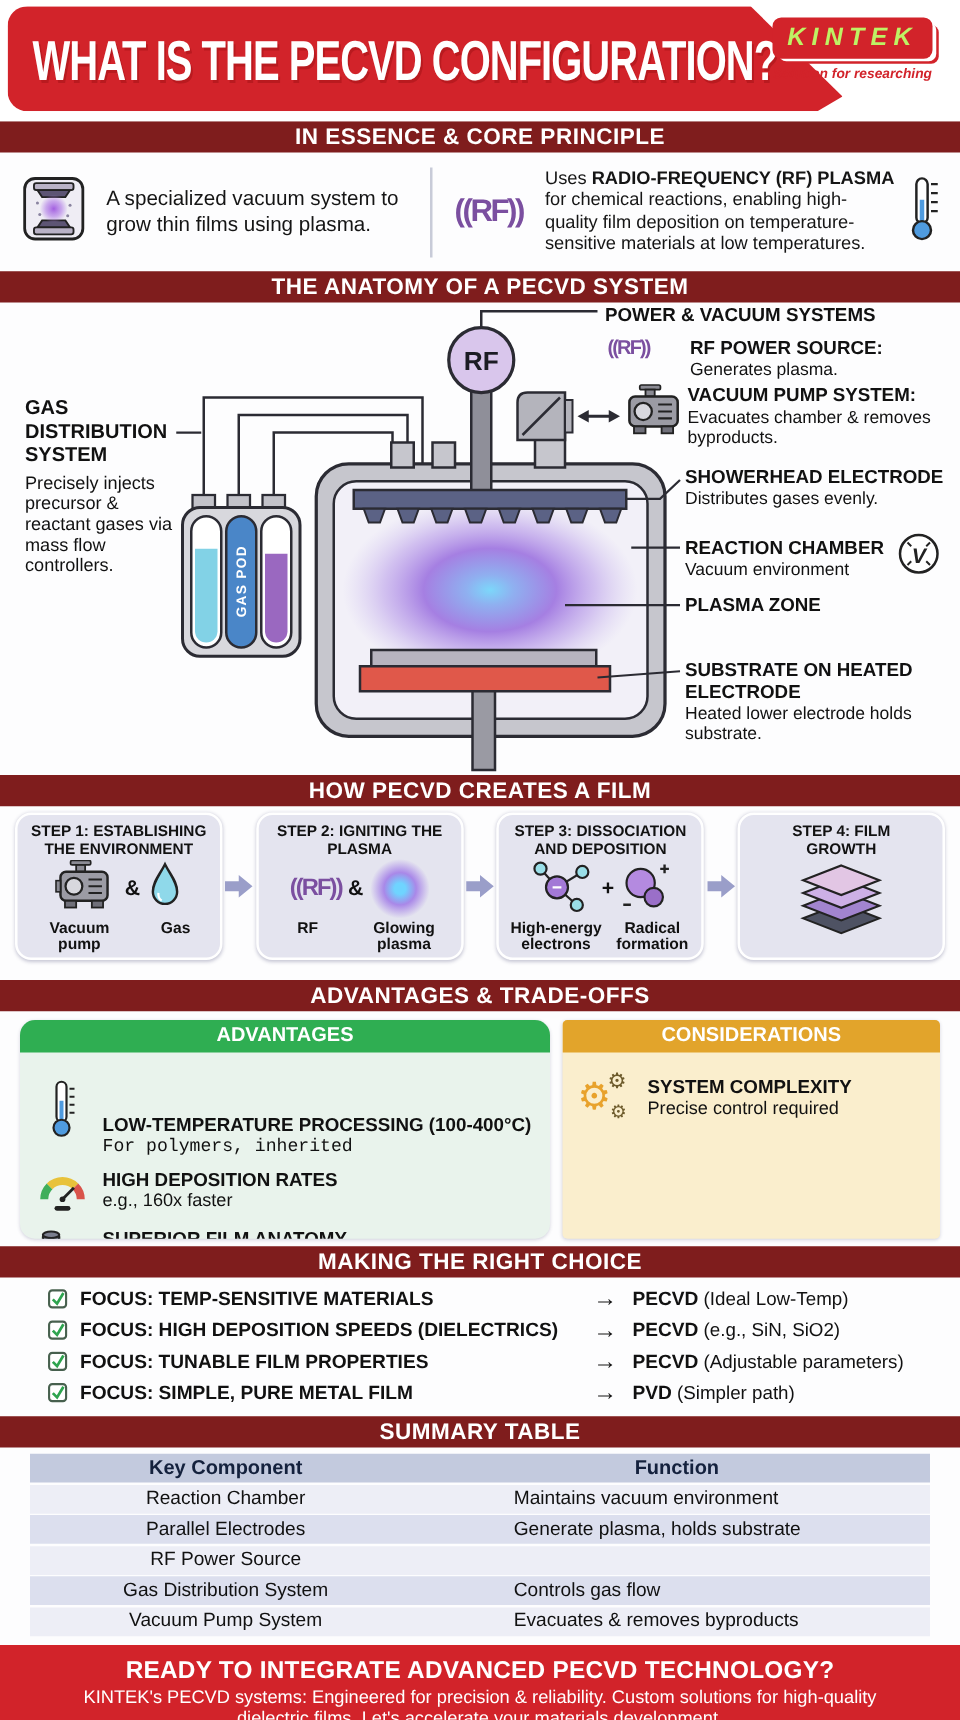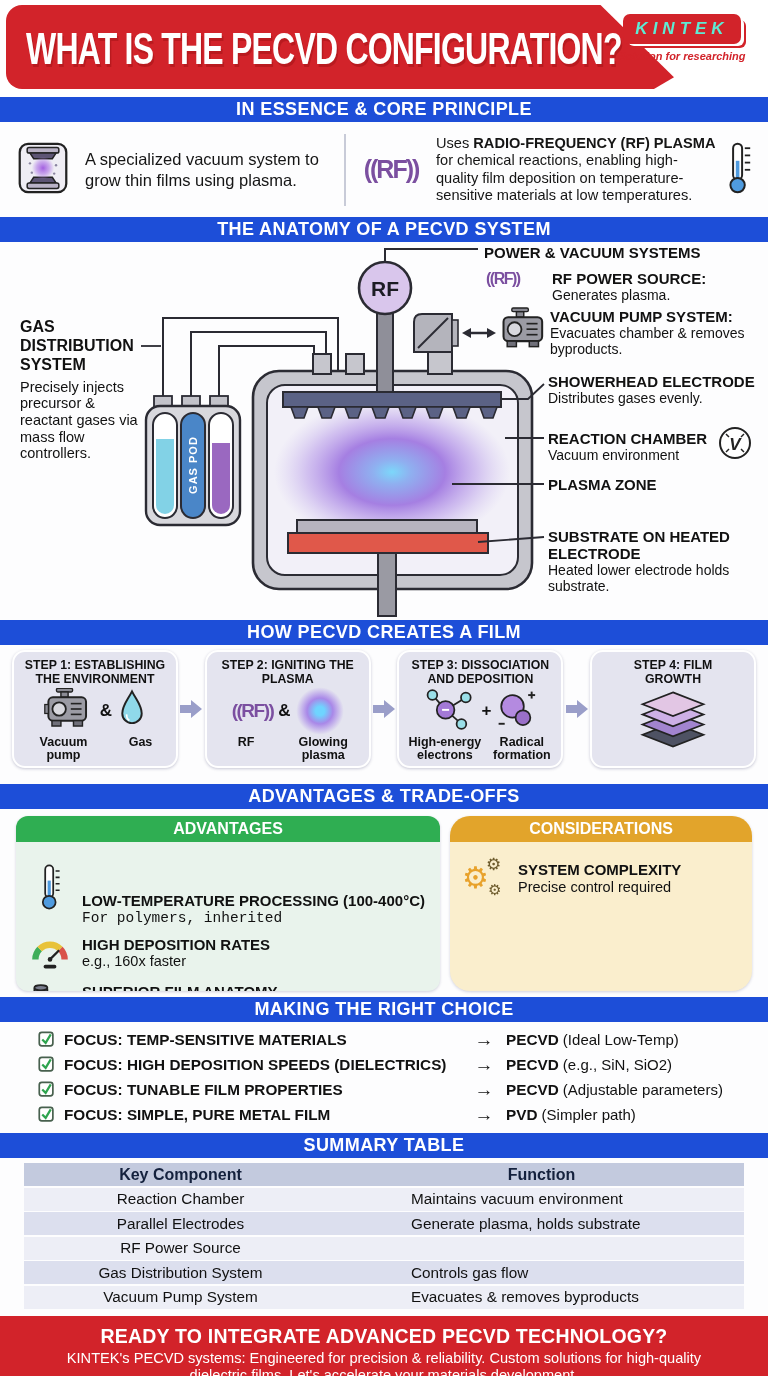--- a/index.html
+++ b/index.html
@@ -9,25 +9,25 @@
   
   .header { position: relative; height: 97px; background: #fff; }
   .header-red { position: absolute; top: 5px; left: 6px; width: 668px; height: 84px; background: #d2232a;
     border-radius: 16px 4px 4px 16px; clip-path: polygon(0 0, 89% 0, 100% 86%, 97% 100%, 0 100%); }
   .header-title { position: absolute; left: 26px; top: 26px; font-size: 41px; font-weight: bold; color: #fff;
     letter-spacing: -1px; white-space: nowrap; transform: scale(0.78, 1.1); transform-origin: left center;
     text-shadow: 2px 2px 0 rgba(110,0,0,.25); }
   .logo-wrap { position: absolute; right: 12px; top: 14px; width: 148px; text-align: center; }
   .logo-box { display: inline-block; background: #d2232a; border-radius: 7px; padding: 5px 12px;
     box-shadow: 4px 3px 0 -1px #fff, 6px 5px 0 -1px #d2232a; }
-  .logo-text { color: #5eead4; font-weight: bold; font-style: italic; font-size: 17px; letter-spacing: 5px; }
+  .logo-text { color: #bef264; font-weight: bold; font-style: italic; font-size: 20px; letter-spacing: 5px; }
   .logo-tagline { margin-top: 6px; color: #d2232a; font-weight: bold; font-style: italic; font-size: 11px; }
 
   
-  .banner { height: 25px; background: #1d4ed8; color: #fff; display: flex; align-items: center; justify-content: center;
+  .banner { height: 25px; background: #7f1d1d; color: #fff; display: flex; align-items: center; justify-content: center;
     font-weight: bold; font-size: 18px; letter-spacing: .4px; }
 
   
   .essence { height: 95px; display: flex; align-items: center; padding: 0 16px; }
   .ess-left { display: flex; align-items: center; gap: 15px; width: 320px; }
   .ess-left-text { width: 238px; font-size: 16.5px; color: #151515; line-height: 1.22; }
   .divider { width: 2px; height: 72px; background: #c8cbd8; margin: 0 8px; }
   .ess-right { display: flex; align-items: center; gap: 8px; flex: 1; }
   .rf-badge { font-weight: bold; color: #7b4fa0; font-size: 25px; letter-spacing: -2px; width: 74px; text-align: center; flex: none; }
   .ess-right-text { flex: 1; font-size: 14.6px; color: #151515; line-height: 1.2; }
@@ -51,21 +51,21 @@
   .step-labels { display: flex; justify-content: space-around; font-weight: bold; font-size: 12.5px; text-align: center; line-height: 1.05; color: #111; }
   .amp { font-weight: bold; font-size: 17px; color: #111; }
   .step-arrow { flex: 1; display: flex; align-items: center; justify-content: center; }
   .rf-step { font-weight: bold; color: #7b4fa0; font-size: 19px; letter-spacing: -1.5px; }
   .glow { width: 48px; height: 48px; border-radius: 50%;
     background: radial-gradient(circle, #6fd4ff 0%, #6fd4ff 13%, #a988e8 38%, rgba(169,136,232,.3) 60%, rgba(169,136,232,0) 70%); }
 
   
   .adv-wrap { display: flex; gap: 10px; padding: 7px 16px 0; height: 182px; }
   .adv-card { width: 424px; background: #e9f3ec; border-radius: 12px; overflow: hidden; box-shadow: 0 1px 3px rgba(40,40,90,.2); }
-  .con-card { flex: 1; background: #faeecd; border-radius: 20px; overflow: hidden; box-shadow: 0 1px 3px rgba(40,40,90,.2); }
+  .con-card { flex: 1; background: #faeecd; border-radius: 4px; overflow: hidden; box-shadow: 0 1px 3px rgba(40,40,90,.2); }
   .adv-head { background: #2fae52; color: #fff; text-align: center; font-weight: bold; font-size: 16px; padding: 4px 0; }
   .con-head { background: #e2a42b; color: #fff; text-align: center; font-weight: bold; font-size: 16px; padding: 4px 0; }
   .adv-item { display: flex; align-items: center; gap: 10px; padding: 5px 8px 2px 12px; }
   .adv-icon { width: 44px; flex: none; display: flex; justify-content: center; }
   .adv-t { font-weight: bold; font-size: 15px; color: #111; line-height: 1.12; }
   .adv-d { font-size: 14.5px; color: #111; line-height: 1.12; }
   .gears { position: relative; width: 46px; height: 46px; flex: none; }
   .gear-big { position: absolute; left: 0; top: 7px; font-size: 30px; color: #e8a22c; line-height: 1; }
   .gear-s1 { position: absolute; left: 24px; top: 0; font-size: 17px; color: #6d5b2c; line-height: 1; }
   .gear-s2 { position: absolute; left: 26px; top: 26px; font-size: 15px; color: #6d5b2c; line-height: 1; }

